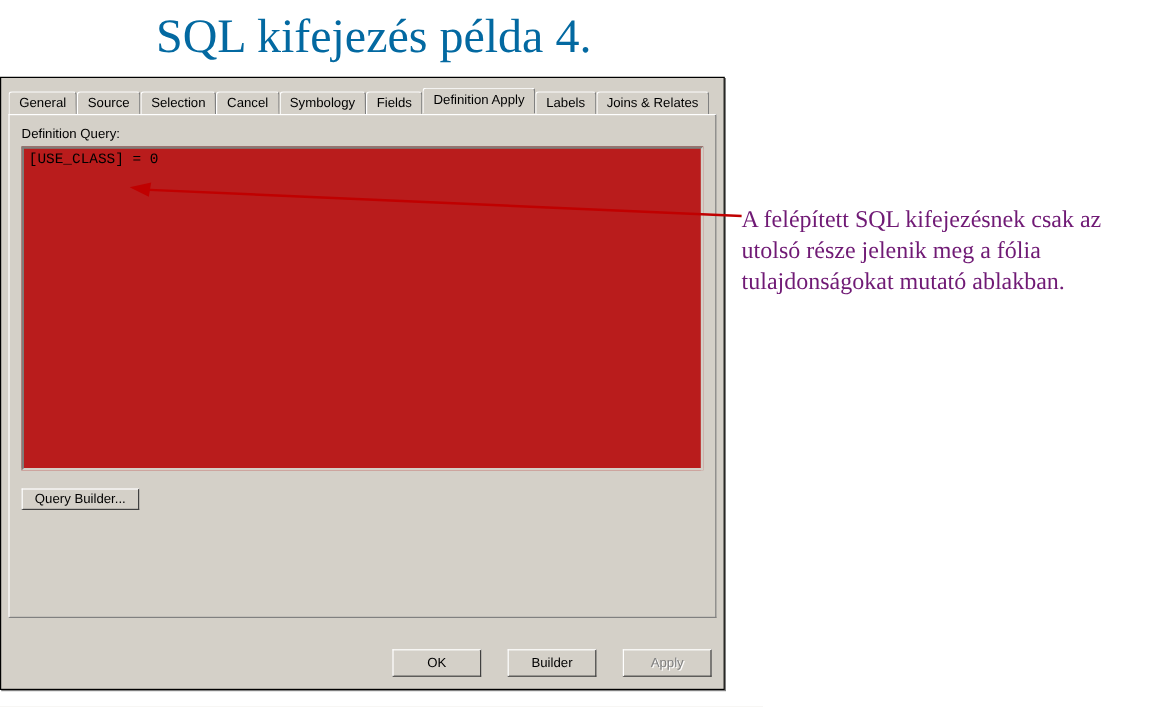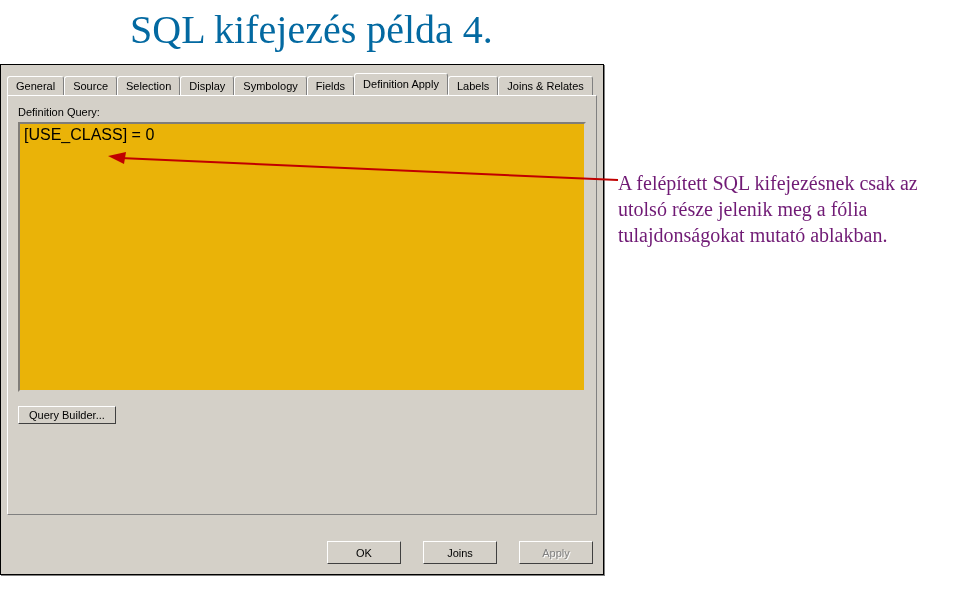--- a/index.html
+++ b/index.html
@@ -93,25 +93,25 @@
     position: relative;
   }
   .field-label {
     font-size: 11px;
     margin-bottom: 4px;
     display: block;
   }
   .query-box {
     width: 100%;
     height: 270px;
-    background: #eab308;
+    background: #b91c1c;
     border: 2px inset #d4d0c8;
-    font-size: 16px;
+    font-size: 12px;
     padding: 2px 4px;
-    font-family: Liberation Sans, sans-serif;
+    font-family: Liberation Mono, monospace;
     resize: none;
   }
   .qbuilder-btn {
     margin-top: 10px;
     font-size: 11px;
     padding: 2px 10px;
     background: #d4d0c8;
     border: 1px solid #fff;
     border-right-color: #404040;
     border-bottom-color: #404040;
@@ -162,37 +162,37 @@
 <body>
 
 <div class="slide-title">SQL kifejezés példa 4.</div>
 
 <div class="dialog">
 
   <div class="tabs-row">
     <div class="tab">General</div>
     <div class="tab">Source</div>
     <div class="tab">Selection</div>
-    <div class="tab">Display</div>
+    <div class="tab">Cancel</div>
     <div class="tab">Symbology</div>
     <div class="tab">Fields</div>
     <div class="tab active">Definition Apply</div>
     <div class="tab">Labels</div>
     <div class="tab">Joins &amp; Relates</div>
   </div>
 
   <div class="tab-panel">
     <span class="field-label">Definition Query:</span>
     <textarea class="query-box" readonly="" style="">[USE_CLASS] = 0</textarea>
     <button class="qbuilder-btn">Query Builder...</button>
   </div>
 
   <div class="dialog-buttons">
     <button class="dlg-btn">OK</button>
-    <button class="dlg-btn">Joins</button>
+    <button class="dlg-btn">Builder</button>
     <button class="dlg-btn disabled">Apply</button>
   </div>
 </div>
 
 <svg class="arrow-svg" viewBox="0 0 520 50">
   <line x1="510" y1="30" x2="12" y2="8" stroke="#c00000" stroke-width="2"></line>
   <polygon points="0,6 18,2 16,14" fill="#c00000"></polygon>
 </svg>
 
 <div class="annotation">

